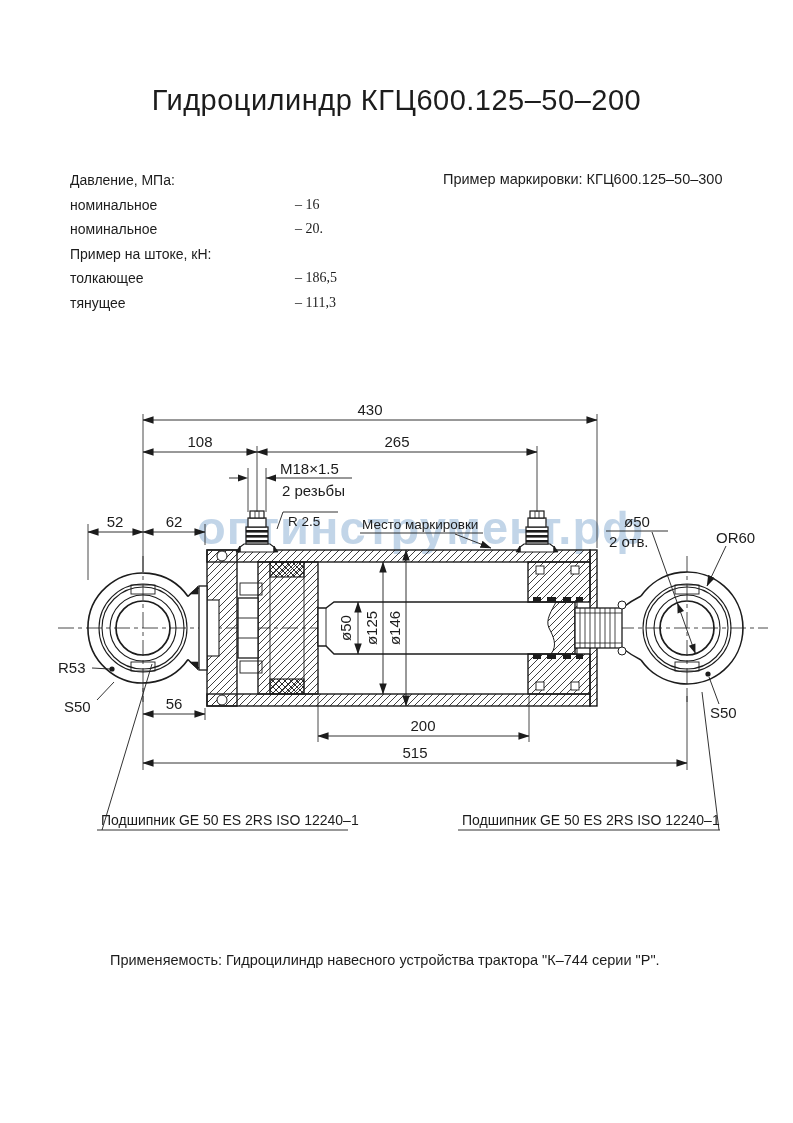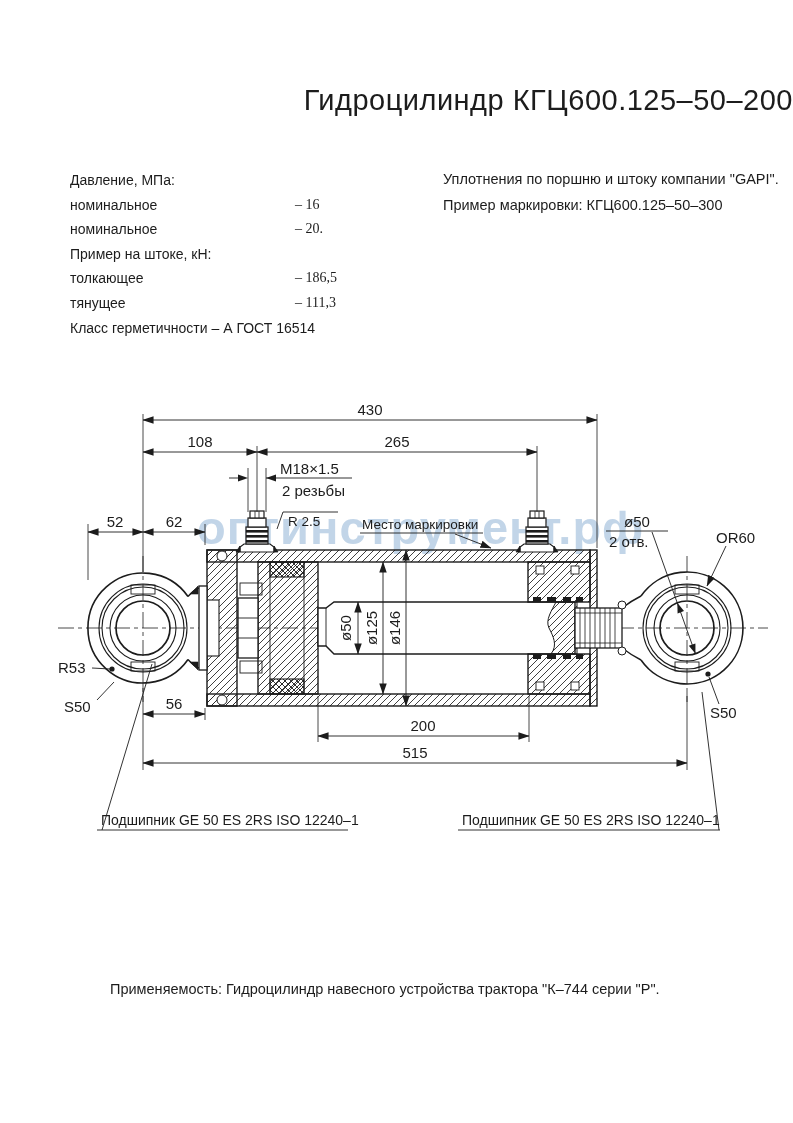--- a/index.html
+++ b/index.html
@@ -1,26 +1,26 @@
 <!DOCTYPE html>
 <html><head>
 <meta charset="utf-8">
 <style>
   html,body{margin:0;padding:0;background:#e8e8e8;}
   .page{position:relative;width:793px;height:1123px;background:#ffffff;overflow:hidden;
         font-family:"Liberation Sans",sans-serif;color:#1c1c1c;}
-  .title{position:absolute;top:84px;left:0;width:100%;text-align:right;
+  .title{position:absolute;top:84px;left:0;width:100%;text-align:center;
          font-size:29px;letter-spacing:0.5px;white-space:nowrap;}
   .specs{position:absolute;left:70px;top:168px;font-size:14px;line-height:24.6px;white-space:nowrap;}
   .spec-row{position:relative;height:24.6px;}
   .spec-val{position:absolute;left:225px;top:0;font-family:Liberation Serif, serif;}
   .seals-note{position:absolute;left:443px;top:166px;font-size:14.5px;line-height:26px;white-space:nowrap;}
   .watermark{position:absolute;left:197px;top:500px;font-size:47px;font-weight:bold;
              letter-spacing:1px;color:rgba(143,178,213,0.55);white-space:nowrap;z-index:1;}
-  .applicability{position:absolute;left:110px;top:952px;font-size:14.5px;white-space:nowrap;margin-top:29px;}
+  .applicability{position:absolute;left:110px;top:952px;font-size:14.5px;white-space:nowrap;}
   svg.draw{position:absolute;left:0;top:0;z-index:2;}
   svg.draw text{font-family:"Liberation Sans",sans-serif;font-size:15px;fill:#1c1c1c;}
   svg.draw text.small{font-size:13.5px;}
   svg.draw text.blabel{font-size:14px;}
 </style>
 </head>
 <body>
 
 <div class="page">
 
@@ -38,25 +38,23 @@
     </div>
     <div class="spec-row"><span>Пример на штоке, кН:</span></div>
     <div class="spec-row">
       <span>толкающее</span>
       <span class="spec-val">– 186,5</span>
     </div>
     <div class="spec-row">
       <span>тянущее</span>
       <span class="spec-val">– 111,3</span>
     </div>
-    <div class="spec-row"><span>Класс герметичности – А ГОСТ 16514</span></div>
   </div>
 
   <div class="seals-note">
-    <div>Уплотнения по поршню и штоку компании "GAPI".</div>
     <div>Пример маркировки: КГЦ600.125–50–300</div>
   </div>
 
   <div class="watermark">оптинструмент.рф</div>
 
   <svg class="draw" width="793" height="1123" viewBox="0 0 793 1123">
     <defs>
       <pattern id="hatch" patternUnits="userSpaceOnUse" width="7" height="7">
         <line x1="0" y1="7" x2="7" y2="0" stroke="#2a2a2a" stroke-width="0.9"></line>
       </pattern>

